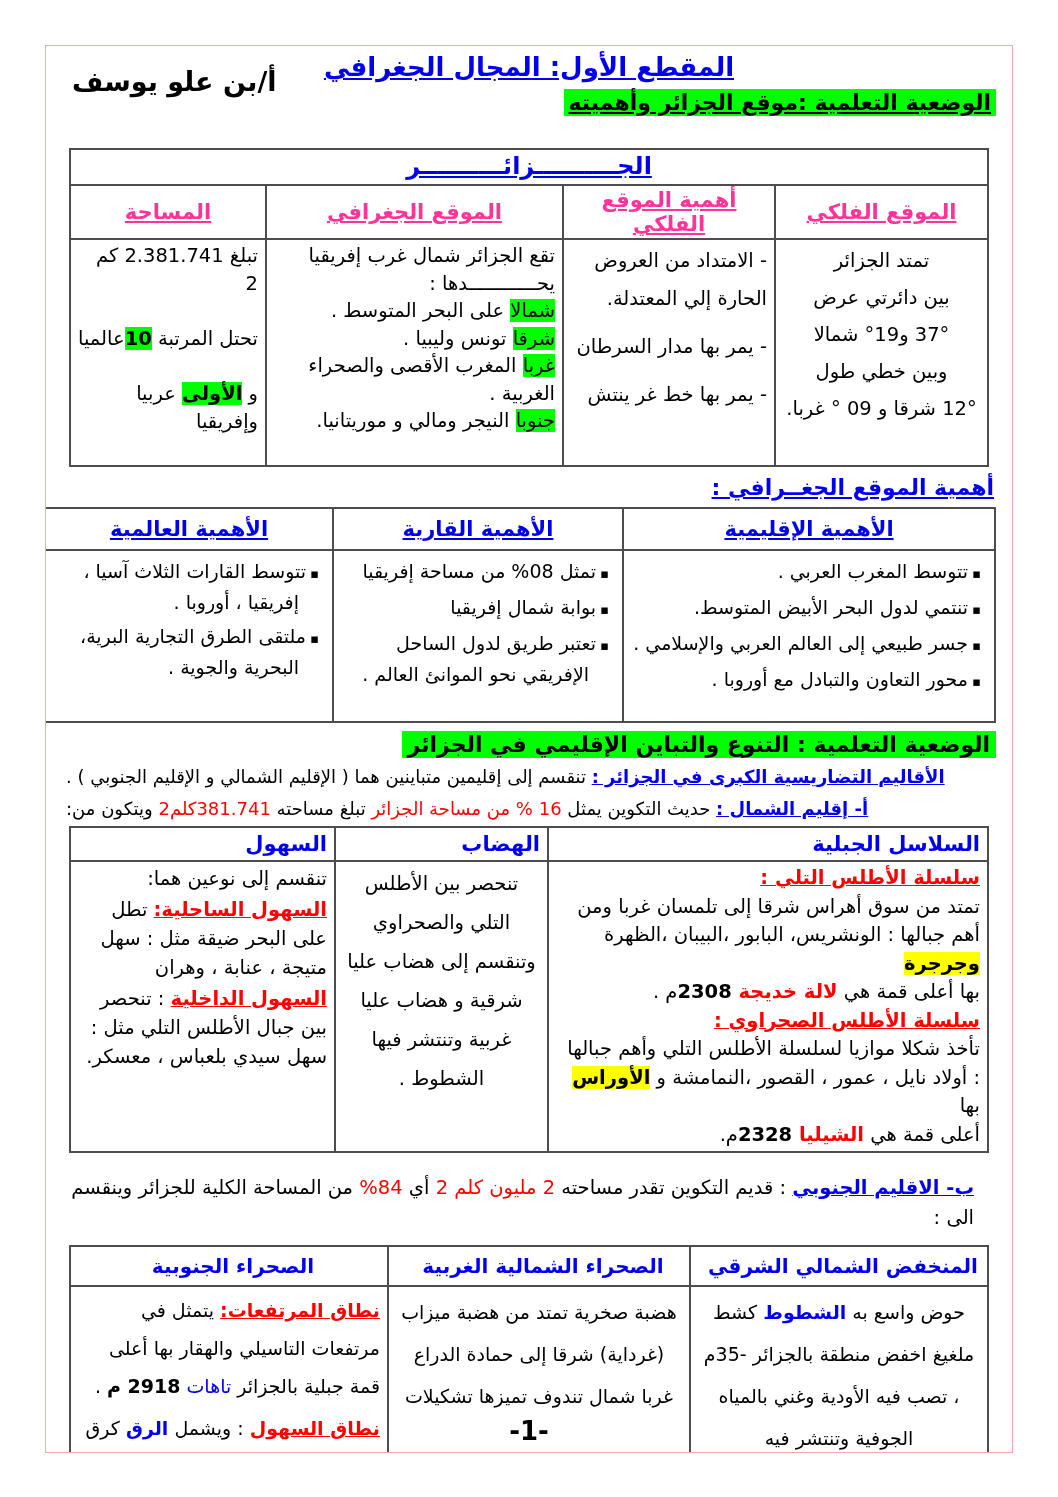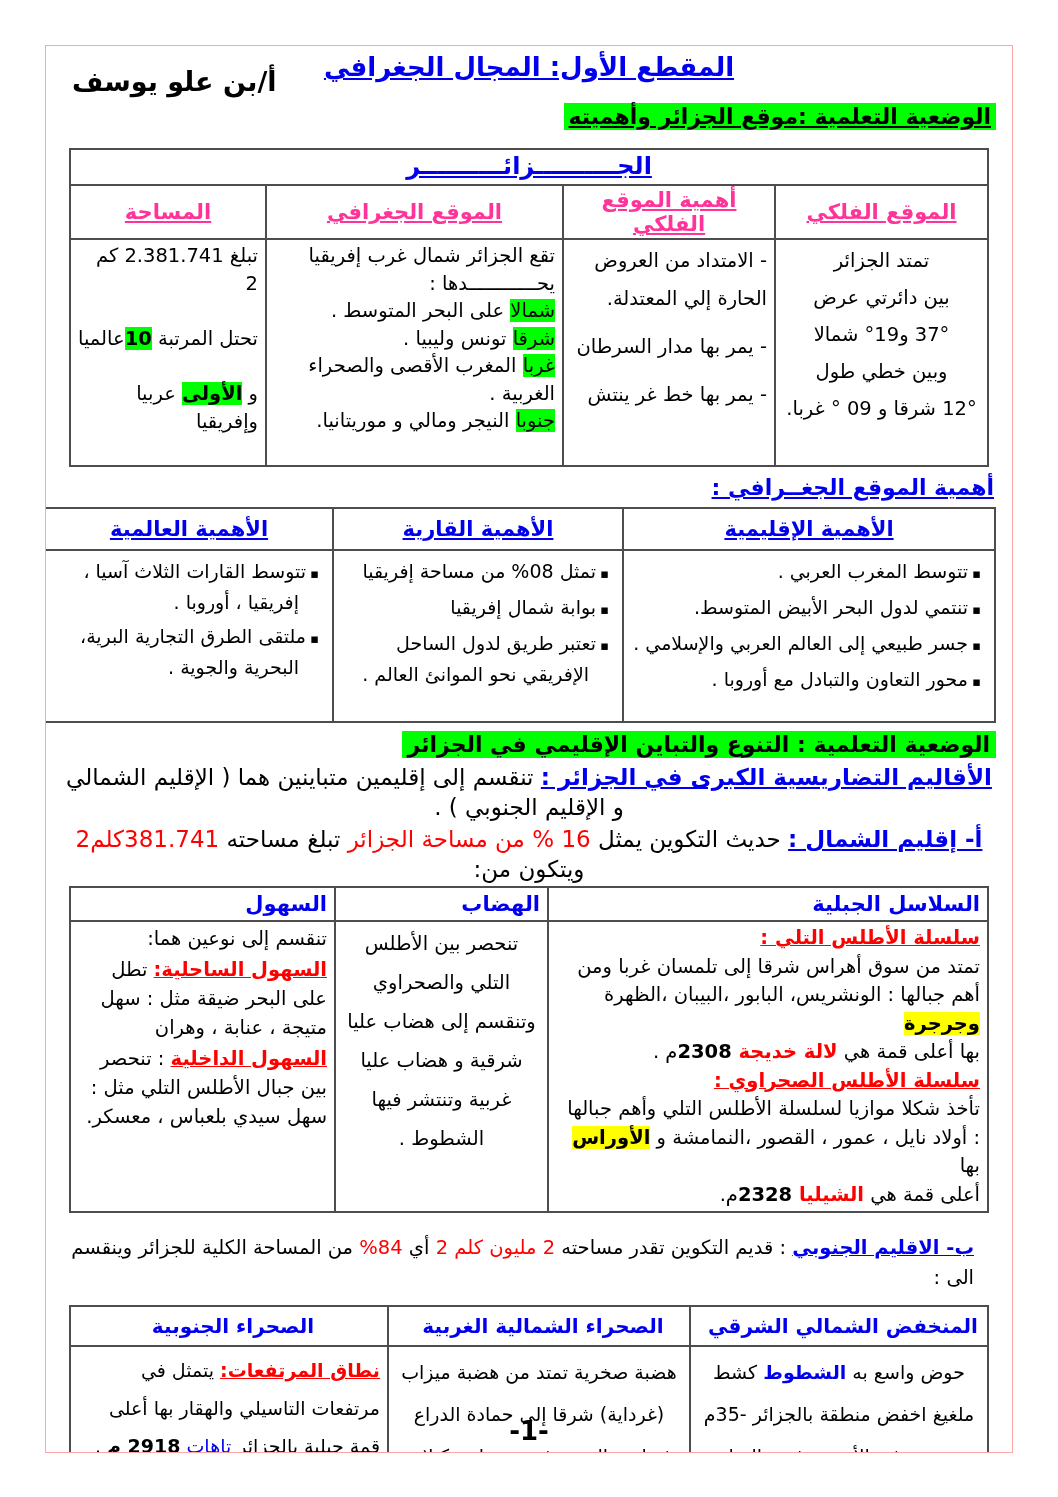--- a/index.html
+++ b/index.html
@@ -7,21 +7,21 @@
   body { font-family:"DejaVu Sans", sans-serif; direction:rtl; color:#000; position:relative; }
 
   .sheet { position:absolute; top:45px; left:45px; width:968px; height:1408px;
            border:1px solid #fca5a5; padding:4px 16px; overflow:hidden; }
 
   
   .header { position:relative; height:98px; }
   .teacher { position:absolute; left:10px; top:16px; font-size:27px; font-weight:bold; }
   .main-title { text-align:center; font-size:26px; font-weight:bold; color:#0000ee;
                 text-decoration:underline; padding-top:2px; }
-  .subtitle-row { text-align:right; margin-top:22px; }
+  .subtitle-row { text-align:right; margin-top:8px; }
   .hl-green-head { background:#00ff00; font-weight:bold; font-size:22px;
                    text-decoration:underline; padding:1px 5px; }
 
   
   table.t { border-collapse:collapse; table-layout:fixed; margin:0 auto; }
   .t td, .t th { border:2px solid #4d4d4d; padding:2px 7px; vertical-align:top; }
 
   
   .t1 { width:918px; }
   .t1-title { color:#0000ee; font-weight:bold; text-decoration:underline;
@@ -47,21 +47,21 @@
   .t2 th { color:#0000ee; font-weight:bold; text-decoration:underline;
            text-align:center; font-size:21px; height:42px; vertical-align:middle; }
   .t2-body td { height:172px; font-size:19px; padding-top:6px; }
   .bullet-item { text-align:right; line-height:29px; margin-bottom:5px;
                  padding-right:26px; text-indent:-20px; }
   .bullet-item::before { content:"▪ "; font-size:13px; }
 
   
   .green2-row { text-align:right; margin:9px 0 5px; }
   .hl-green2 { background:#00ff00; font-weight:bold; font-size:22px; padding:1px 6px; }
-  .para { font-size:23px; line-height:30px; margin:2px 4px; text-align:center; }
+  .para { font-size:18px; line-height:30px; margin:2px 4px; text-align:left; }
 
   
   .t3 { width:918px; margin-top:5px; }
   .t3 th { color:#0000ee; font-weight:bold; text-align:right; font-size:21px;
            height:34px; vertical-align:middle; }
   .t3-body td { height:258px; font-size:19.5px; }
   .cell-mountains { text-align:right; }
   .cell-mountains div { line-height:28.5px; }
   .cell-plateaus { text-align:center; line-height:39px; font-size:19px; padding-top:6px; }
   .cell-plains { text-align:right; }

